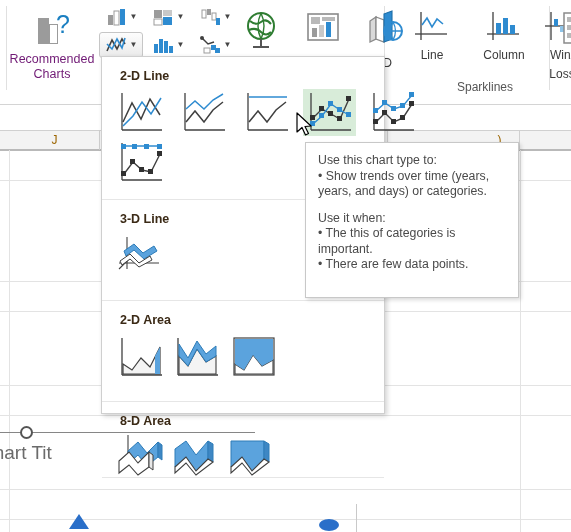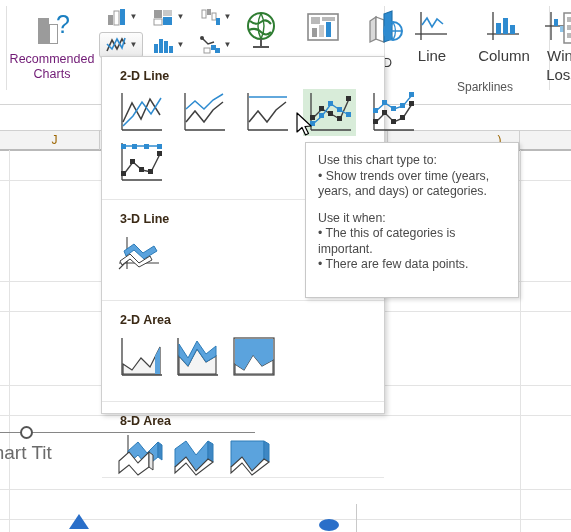--- a/index.html
+++ b/index.html
@@ -35,21 +35,21 @@
 
   
   .bigbtn{position:absolute;width:62px;height:92px;top:4px;display:flex;flex-direction:column;
           align-items:center;cursor:default;}
   .bigbtn .ico{width:44px;height:44px;margin-top:5px;position:relative;}
   .bigbtn .lbl{font-size:12.5px;text-align:center;color:#3b3b3b;margin-top:3px;}
 
   
   .spk{position:absolute;top:10px;width:56px;display:flex;flex-direction:column;align-items:center;cursor:default;}
   .spk .ico{width:40px;height:34px;position:relative;}
-  .spk .lbl{font-size:15px;line-height:15px;text-align:center;color:#3b3b3b;margin-top:4px;}
+  .spk .lbl{font-size:12px;line-height:15px;text-align:center;color:#3b3b3b;margin-top:4px;}
   #spkGroupLbl{position:absolute;top:80px;left:400px;width:170px;text-align:center;font-size:12px;color:#555;}
 
   
   #sheet{position:absolute;left:0;top:104px;width:571px;height:428px;background:#ffffff;}
   #colhdr{position:absolute;left:0;top:26px;width:571px;height:20px;background:#f3f3f3;
           border-top:1px solid #d0d0d0;border-bottom:1px solid #b9b9b9;box-sizing:border-box;}
   .colcell{position:absolute;top:0;height:19px;line-height:19px;text-align:center;font-size:12px;color:#9c6500;
            border-right:1px solid #d0d0d0;box-sizing:border-box;}
   .gridline-h{position:absolute;left:0;width:571px;height:1px;background:#e3e3e3;}
   .gridline-v{position:absolute;top:0;width:1px;background:#e3e3e3;}

